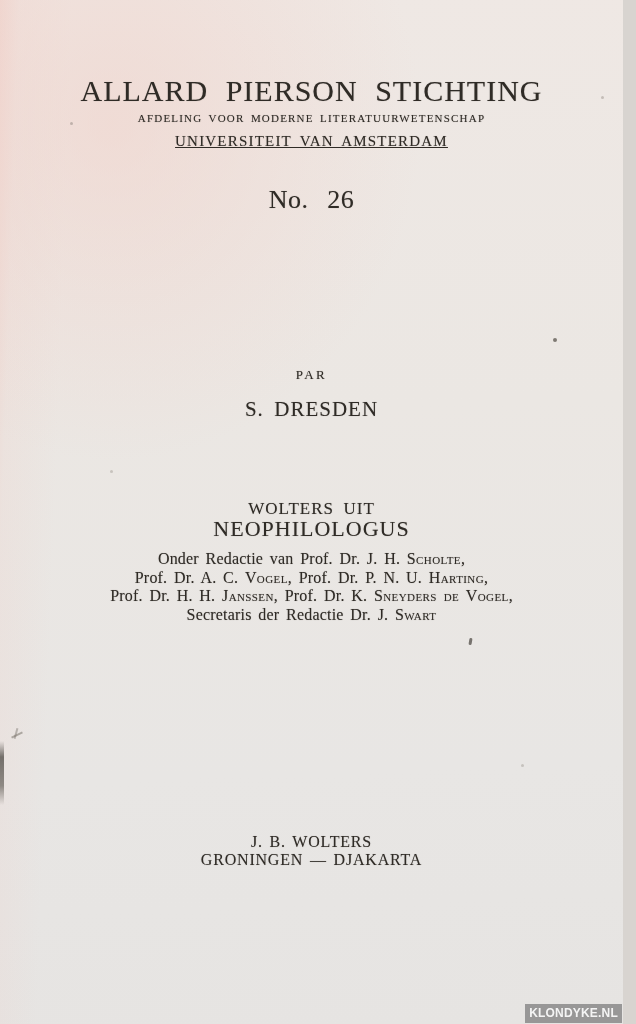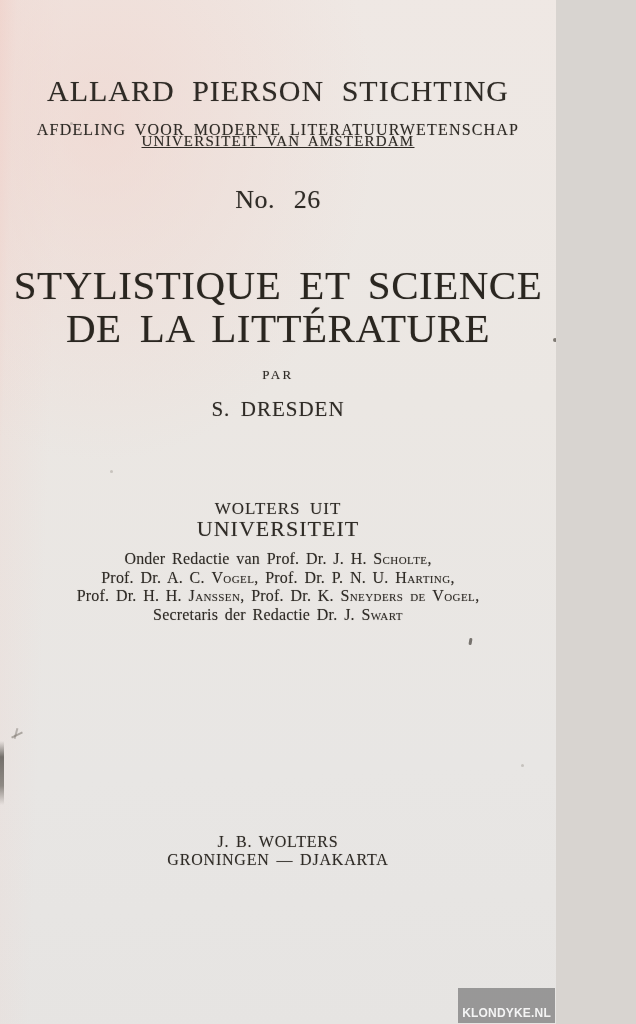--- a/index.html
+++ b/index.html
@@ -3,55 +3,55 @@
 <meta charset="utf-8">
 <style>
   html, body { margin: 0; padding: 0; }
   body {
     width: 636px; height: 1024px;
     font-family: "Liberation Serif", "DejaVu Serif", serif;
     background: #d8d4d0;
   }
   .page {
     position: relative;
-    width: 556px; height: 1024px;
+    width: 623px; height: 1024px;
     overflow: hidden;
     color: #2f2b26;
     background:
       radial-gradient(90% 60% at 18% 12%, rgba(241,209,201,0.55) 0%, rgba(241,209,201,0) 55%),
       linear-gradient(92deg, rgba(240,198,190,0.50) 0%, rgba(240,198,190,0.15) 3%, rgba(240,198,190,0) 11%),
       linear-gradient(178deg, #efe8e4 0%, #ebe7e3 40%, #e8e6e4 75%, #e6e4e2 100%);
   }
   .line {
     position: absolute; left: 0; right: 0;
     text-align: center; white-space: nowrap;
     text-shadow: 0 0 1px rgba(47,43,38,0.35);
   }
   .masthead-institution { top: 74px;  font-size: 30px; letter-spacing: 1px;  word-spacing: 0.30em; }
-  .masthead-department  { top: 112px; font-size: 16px; letter-spacing: 1.2px; word-spacing: 0.22em; margin-top: 9px; }
+  .masthead-department  { top: 112px; font-size: 11px; letter-spacing: 1.2px; word-spacing: 0.22em; }
   .masthead-university  { top: 133px; font-size: 15px; letter-spacing: 1.2px; word-spacing: 0.22em; text-decoration: underline; }
   .issue                { top: 185px; font-size: 26px; letter-spacing: 0.5px; word-spacing: 0.45em; }
   .title {
     top: 264px; font-size: 41px; line-height: 43px;
     letter-spacing: 0.5px; word-spacing: 0.18em; color: #2a2620;
   }
   .byline-label   { top: 367px; font-size: 13px; letter-spacing: 2.5px; }
   .byline-author  { top: 397px; font-size: 21px; letter-spacing: 1px; word-spacing: 0.2em; }
   .reprint-label  { top: 499px; font-size: 17px; letter-spacing: 1px;  word-spacing: 0.25em; }
   .reprint-journal{ top: 516px; font-size: 22px; letter-spacing: 1px; }
   .editors        { top: 550px; font-size: 16px; line-height: 18.6px; letter-spacing: 0.2px; word-spacing: 2.5px; }
   .editors .editor-line { white-space: nowrap; }
   .smallcaps { font-variant: small-caps; letter-spacing: 0.4px; }
   .imprint        { top: 833px; font-size: 16px; line-height: 17.6px; letter-spacing: 0.8px; word-spacing: 2px; }
   .watermark {
     position: absolute; right: 1px; bottom: 1px;
     font-family: "Liberation Sans", sans-serif;
     font-size: 12px; font-weight: bold; letter-spacing: 0.2px;
     color: #f4f4f4; background: rgba(134,134,134,0.82);
-    padding: 18px 4px 3px 4px; text-shadow: none;
+    padding: 2px 4px 3px 4px; text-shadow: none;
   }
   
   .edge-mark {
     position: absolute; left: 0; top: 741px; width: 4px; height: 64px;
     background: linear-gradient(180deg, rgba(95,91,86,0) 0%, rgba(95,91,86,0.85) 25%, rgba(120,115,109,0.8) 70%, rgba(95,91,86,0) 100%);
   }
   .scribble-a {
     position: absolute; left: 11px; top: 734px; width: 12px; height: 2px;
     background: rgba(120,114,106,0.55); transform: rotate(-25deg);
   }
@@ -73,32 +73,28 @@
 <div class="page">
 
   <div class="line masthead-institution">ALLARD PIERSON STICHTING</div>
 
   <div class="line masthead-department">AFDELING VOOR MODERNE LITERATUURWETENSCHAP</div>
 
   <div class="line masthead-university">UNIVERSITEIT VAN AMSTERDAM</div>
 
   <div class="line issue">No. 26</div>
 
-  <h1 class="line title" style="margin:0; font-weight:normal;">
-    <span>STYLISTIQUE ET SCIENCE</span><br>
-    <span>DE LA LITTÉRATURE</span>
-  </h1>
 
   <div class="line byline-label">PAR</div>
 
   <div class="line byline-author">S. DRESDEN</div>
 
   <div class="line reprint-label">WOLTERS UIT</div>
 
-  <div class="line reprint-journal">UNIVERSITEIT</div>
+  <div class="line reprint-journal">NEOPHILOLOGUS</div>
 
   <div class="line editors">
       <div class="editor-line"><span>Onder Redactie van Prof. Dr. J. H. </span><span class="smallcaps">Scholte</span><span>,</span></div>
       <div class="editor-line"><span>Prof. Dr. A. C. </span><span class="smallcaps">Vogel</span><span>, Prof. Dr. P. N. U. </span><span class="smallcaps">Harting</span><span>,</span></div>
       <div class="editor-line"><span>Prof. Dr. H. H. </span><span class="smallcaps">Janssen</span><span>, Prof. Dr. K. </span><span class="smallcaps">Sneyders de Vogel</span><span>,</span></div>
       <div class="editor-line"><span>Secretaris der Redactie Dr. J. </span><span class="smallcaps">Swart</span></div>
     </div>
 
   <div class="line imprint">
     <div>J. B. WOLTERS</div>

